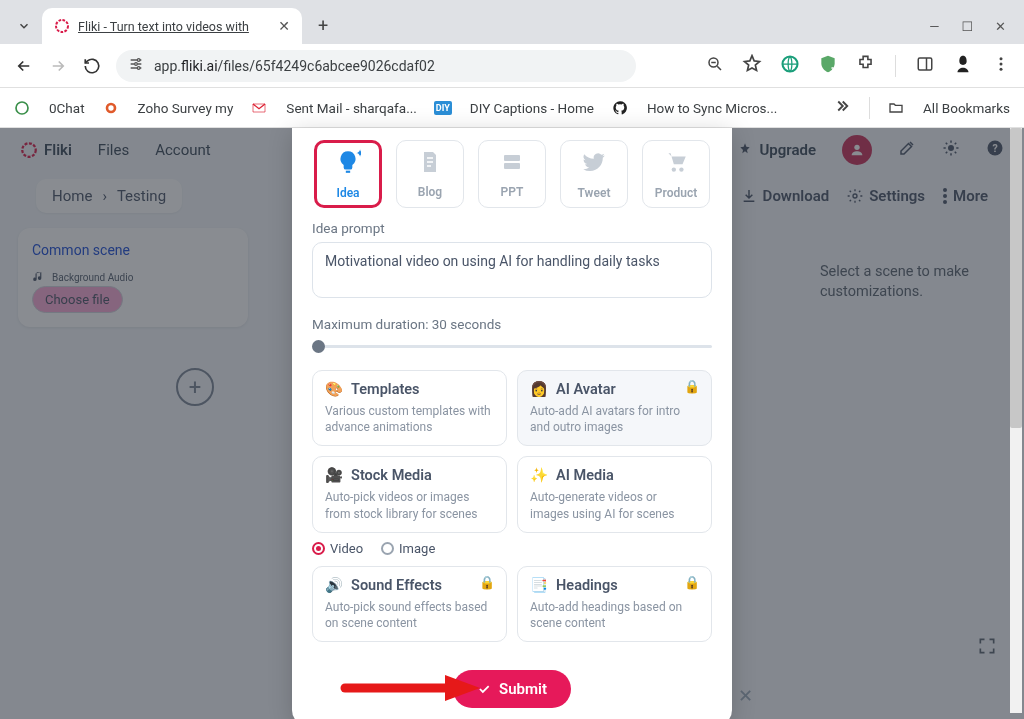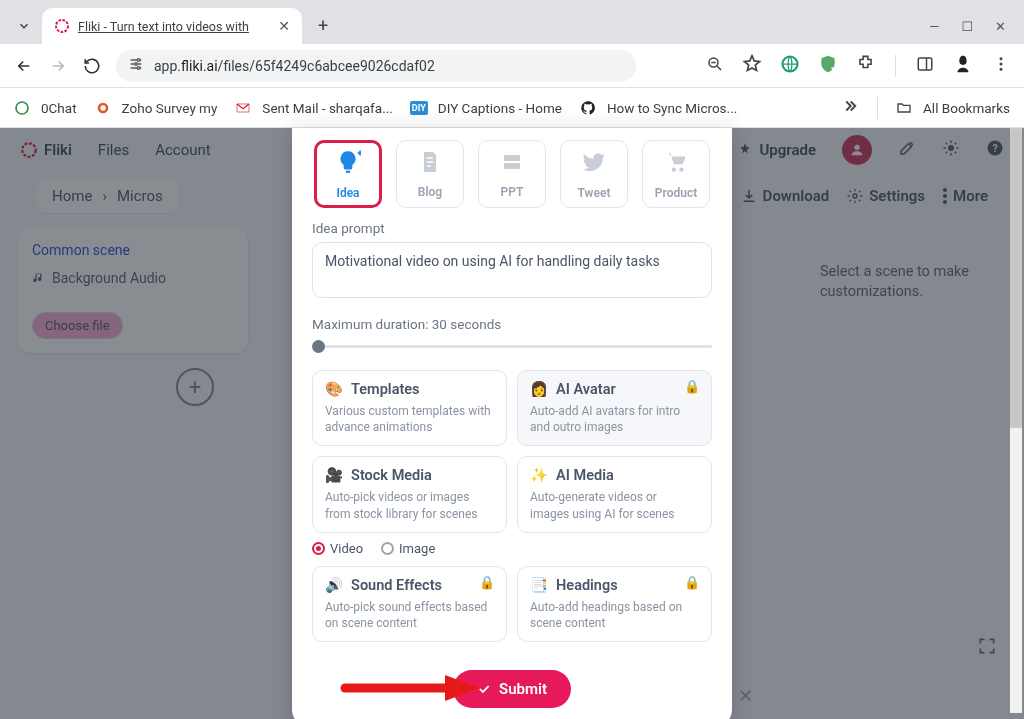--- a/index.html
+++ b/index.html
@@ -21,42 +21,42 @@
   .nav-icon.dim { color:#b0b0b0; }
   .url-box { flex:0 0 520px; height:32px; background:#f1f3f4; border-radius:16px; display:flex; align-items:center; padding:0 12px; gap:10px; }
   .url-box .tune { font-size:13px; color:#555; }
   .url-box .url { font-size:14px; color:#3c4043; }
   .url-box .url .domain { color:#202124; }
   .addr-right { margin-left:auto; display:flex; align-items:center; gap:18px; color:#444; }
   .addr-right svg, .addr-right span { display:inline-block; }
   .ext-divider { width:1px; height:22px; background:#ddd; margin:0 2px; }
 
   .bookmarks { height:40px; background:#fff; display:flex; align-items:center; padding:0 14px; gap:18px; border-bottom:1px solid #e0e0e0; font-size:13.5px; color:#3c4043; }
-  .bm-item { display:flex; align-items:flex-start; gap:11px; }
+  .bm-item { display:flex; align-items:flex-start; gap:19px; }
   .bm-icon { width:16px; height:16px; display:flex; align-items:center; justify-content:center; }
   .bm-right { margin-left:auto; display:flex; align-items:center; gap:16px; }
 
   
   .app-area { position:absolute; top:128px; left:0; right:0; bottom:0; background:#f3f6fa; }
   .dim-overlay { position:absolute; inset:0; background:rgba(40,45,55,0.55); }
 
   .app-header { height:44px; display:flex; align-items:center; padding:0 20px; gap:26px; color:#3b4a5a; font-size:15px; }
   .app-header .spacer { flex:1; }
   .upgrade { display:flex; align-items:center; gap:6px; font-weight:600; }
   .avatar-circle { width:30px; height:30px; border-radius:50%; background:#c8305a; display:flex; align-items:center; justify-content:center; }
   .tool-icon { color:#4a5568; }
 
   .crumbs-row { height:48px; display:flex; align-items:center; padding:0 36px; gap:10px; color:#4a5568; }
   .crumbs-row .breadcrumb { background:#fff; border-radius:10px; padding:8px 16px; display:flex; align-items:center; gap:10px; box-shadow:0 1px 2px rgba(0,0,0,0.05); font-size:15px; }
   .crumbs-row .right-btns { margin-left:auto; display:flex; align-items:center; gap:18px; font-size:15px; font-weight:600; }
   .right-btns .ico { display:flex; align-items:center; gap:6px; }
 
   .left-panel { position:absolute; top:100px; left:18px; width:230px; background:#fff; border-radius:12px; padding:14px; box-shadow:0 1px 3px rgba(0,0,0,0.08); }
   .left-panel .heading { font-size:14px; color:#1d4ed8; margin-bottom:12px; }
-  .left-panel .bg-audio { font-size:14px; color:#556070; margin-bottom:26px; display:flex; align-items:center; gap:6px; }
+  .left-panel .bg-audio { font-size:10px; color:#556070; margin-bottom:2px; display:flex; align-items:center; gap:6px; }
   .choose-file { border:1px solid #d0d6dd; border-radius:16px; padding:5px 12px; font-size:13px; background:#f9a8d4; color:#4a5568; }
   .add-circle { position:absolute; top:240px; left:176px; width:38px; height:38px; border-radius:50%; border:2px solid #7a8596; display:flex; align-items:center; justify-content:center; color:#7a8596; font-size:22px; background:#f3f6fa; }
 
   .right-msg { position:absolute; top:134px; right:24px; width:180px; font-size:14.5px; color:#5a6470; line-height:1.4; }
 
   .fs-icon { position:absolute; right:22px; bottom:58px; width:30px; height:30px; display:flex; align-items:center; justify-content:center; color:#5a6470; }
 
   
   .modal { position:absolute; top:0; left:50%; transform:translateX(-50%); width:440px; background:#fff; border-radius:0 0 16px 16px; padding:12px 20px 18px 20px; box-shadow:0 4px 24px rgba(0,0,0,0.18); z-index:5; }
 
@@ -277,21 +277,21 @@
     <span class="tool-icon"><svg width="18" height="18" viewBox="0 0 24 24" fill="#4a5568">
           <circle cx="12" cy="12" r="10"></circle>
           <text x="12" y="17" text-anchor="middle" fill="#fff" font-size="14" font-weight="bold">?</text>
         </svg></span>
   </div>
 
   <div class="crumbs-row">
     <div class="breadcrumb">
       <span>Home</span>
       <span>›</span>
-      <span>Micros</span>
+      <span>Testing</span>
     </div>
     <div class="right-btns">
       <span class="ico">
         <svg width="16" height="16" viewBox="0 0 24 24" fill="none" stroke="#4a5568" stroke-width="2.2">
             <path d="M12 3v12M7 10l5 5 5-5M4 20h16"></path>
           </svg>
         <span>Download</span>
       </span>
       <span class="ico">
         <svg width="16" height="16" viewBox="0 0 24 24" fill="#4a5568">

